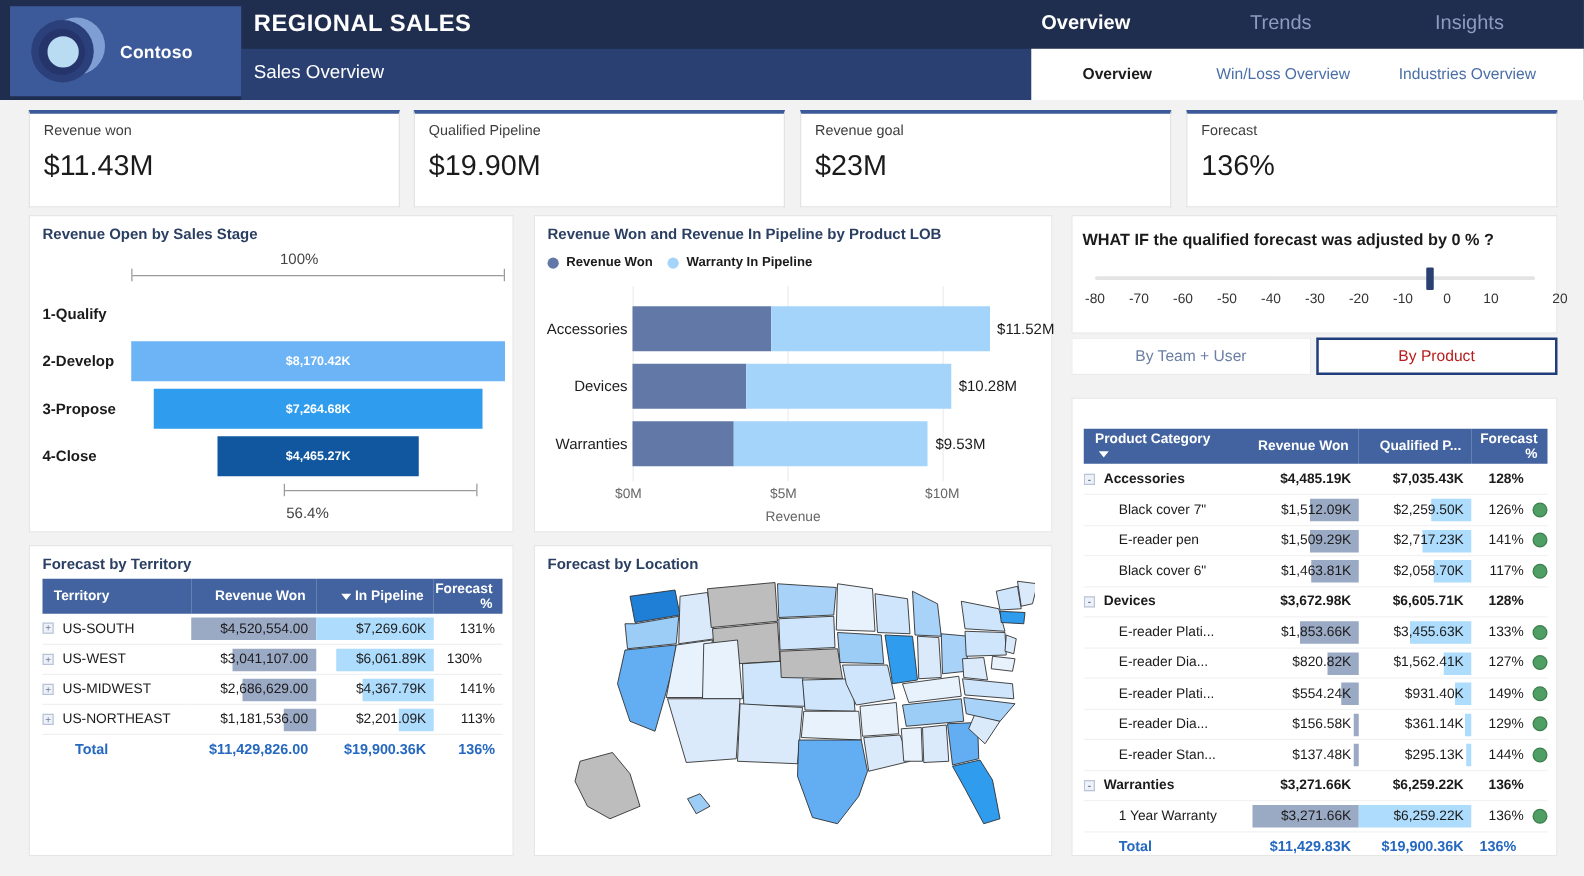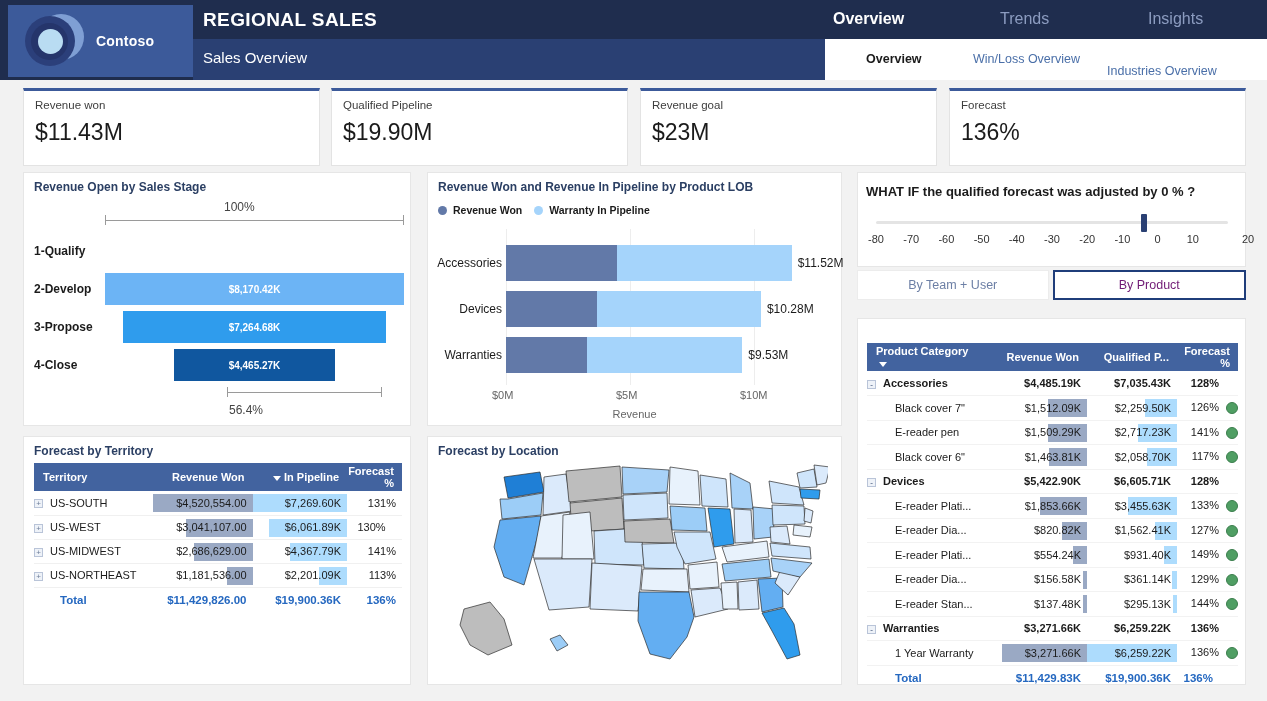--- a/index.html
+++ b/index.html
@@ -32,21 +32,21 @@
   .hdr-sub { position:absolute; left:203px; top:49px; color:#ffffff; font-size:15px; }
 
   .topnav { position:absolute; top:10px; left:800px; width:467px; height:30px; }
   .topnav-item { position:absolute; top:0; font-size:16px; color:#8c9cc0; }
   .topnav-item.active { color:#ffffff; font-weight:bold; }
   .tn0 { left:33px; } .tn1 { left:200px; } .tn2 { left:348px; }
 
   .subnav { position:absolute; left:825px; top:39px; width:442px; height:41px; background:#ffffff; }
   .subnav-item { position:absolute; top:13px; font-size:12.5px; color:#4a6fa8; }
   .subnav-item.active { color:#1b1b1b; font-weight:bold; }
-  .sn0 { left:41px; } .sn1 { left:148px; } .sn2 { left:282px;margin-top:12px; }
+  .sn0 { left:41px; } .sn1 { left:148px; } .sn2 { left:294px; }
 
   
   .kpi { position:absolute; top:88px; height:78px; background:#ffffff;
          border:1px solid #e3e3e3; border-top:3px solid #3c5a9a; }
   .kpi-label { position:absolute; left:11px; top:8px; font-size:11.5px; color:#3d3d3d; }
   .kpi-value { position:absolute; left:11px; top:28px; font-size:23px; color:#1b1b1b; }
   .kpi0 { left:23px; width:297px; }
   .kpi1 { left:331px; width:297px; }
   .kpi2 { left:640px; width:297px; }
   .kpi3 { left:949px; width:297px; }
@@ -89,21 +89,21 @@
   .wi-q { position:absolute; left:8px; top:11px; font-size:13px; color:#1b1b1b; font-weight:bold; }
   .wi-q span { font-weight:bold; }
   .wi-track { position:absolute; left:18px; top:48px; width:352px; height:3px; background:#e4e4e4; border-radius:2px; }
   .wi-thumb { position:absolute; left:283px; top:41px; width:6px; height:18px; background:#2a4073; border-radius:1px; }
   .wi-ticks { position:absolute; left:18px; top:60px; width:352px; height:18px; }
   .wi-tick { position:absolute; top:0; font-size:11px; color:#333; transform:translateX(-50%); }
 
   .seg-btns { position:absolute; left:857px; top:270px; width:389px; height:30px; display:flex; gap:4px; }
   .seg-btn { flex:1; background:#ffffff; border:1px solid #ececec; display:flex; align-items:center; justify-content:center;
              font-size:12.5px; color:#6c7fa5; }
-  .seg-btn.active { border:2px solid #1f3d7a; color:#701a75; }
+  .seg-btn.active { border:2px solid #1f3d7a; color:#b91c1c; }
 
   
   table { border-collapse:collapse; width:100%; }
   .tbl-head th { background:#42639f; color:#ffffff; font-size:11px; font-weight:bold; padding:0; height:28px; vertical-align:middle; }
   .tbl-head th.l { text-align:left; padding-left:9px; }
   .tbl-head th.r { text-align:right; padding-right:8px; }
   .sortcaret { display:inline-block; margin-left:3px; border-left:4px solid transparent; border-right:4px solid transparent; border-top:5px solid #ffffff; vertical-align:middle; }
 
   
   .terr-wrap { position:absolute; left:10px; top:26px; width:368px; }
@@ -506,21 +506,21 @@
               </td>
               <td class="databar-cell">
                 <div class="databar" style="width: 33%; background: rgb(173, 220, 253);"></div>
                 <span class="databar-txt">$2,058.70K</span>
               </td>
               <td class="fc-cell"><span>117%</span><span class="status-dot" style="margin-left: 7px;"></span></td>
             </tr>
             <tr class="prod-row group">
               <td class="prod-name"><span class="expand-ico">-</span><span>Devices</span></td>
               <td class="databar-cell">
-                <span class="databar-txt">$5,422.90K</span>
+                <span class="databar-txt">$3,672.98K</span>
               </td>
               <td class="databar-cell">
                 <span class="databar-txt">$6,605.71K</span>
               </td>
               <td class="fc-cell"><span>128%</span><span style="display: inline-block; width: 19px;"></span></td>
             </tr>
             <tr class="prod-row">
               <td class="prod-name child"><span>E-reader Plati...</span></td>
               <td class="databar-cell">
                 <div class="databar" style="width: 50%; background: rgb(154, 169, 196);"></div>

